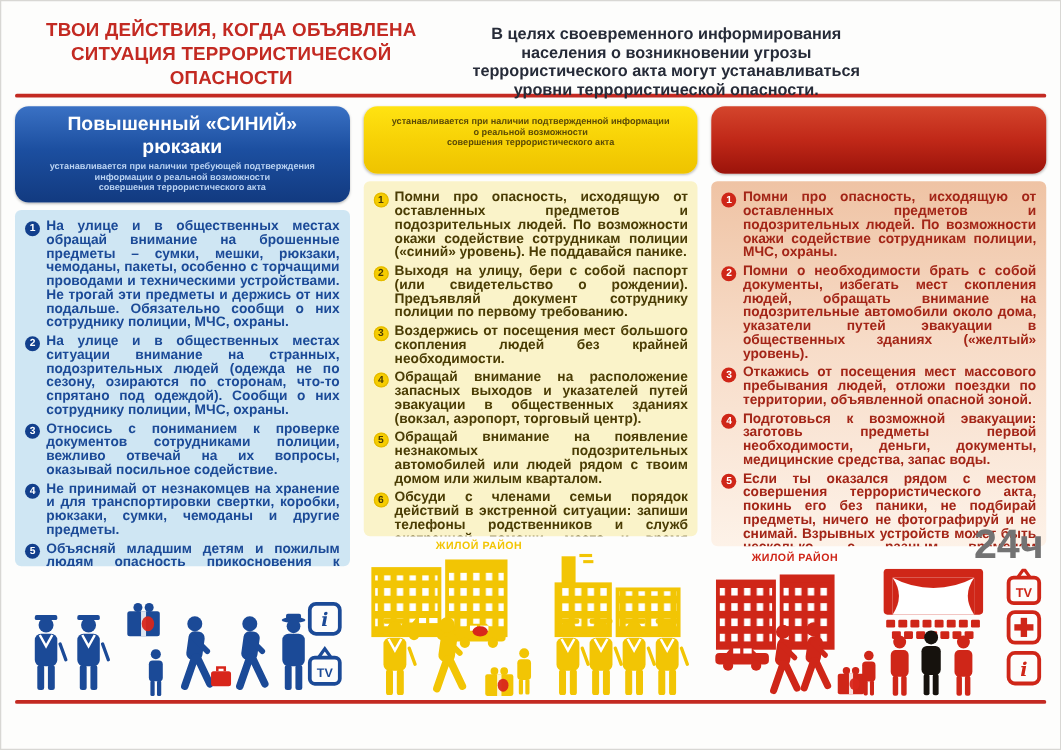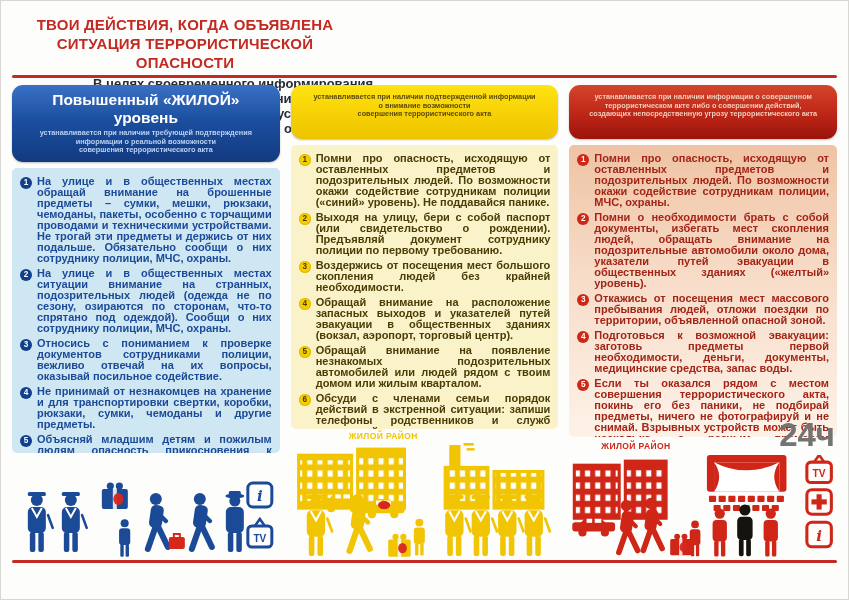--- a/index.html
+++ b/index.html
@@ -10,21 +10,21 @@
     font-family:"Liberation Sans", sans-serif;
     position:relative;
     overflow:hidden;
   }
   .poster {
     position:absolute; inset:0;
     background:#fdfdfc;
     border:1px solid #d8d7d4;
   }
   
-  .hdr { display:flex; padding:14px 48px 0 34px; height:72px;flex-direction:column; }
+  .hdr { display:flex; padding:14px 48px 0 34px; height:72px; }
   .hdr-title {
     width:300px; text-align:center;
     color:#c32a22; font-weight:bold; font-size:15px; line-height:19px;
     white-space:pre-line; letter-spacing:.2px;
   }
   .hdr-intro {
     width:360px; margin-left:18px; padding-top:4px; text-align:center;
     color:#262b38; font-weight:bold; font-size:13px; line-height:15px;
     white-space:pre-line;
   }
@@ -154,21 +154,21 @@
 населения о возникновении угрозы
 террористического акта могут устанавливаться
 уровни террористической опасности.</div>
   </div>
   <div class="rule"></div>
 
   <div class="cols">
 
     <div class="col blue">
       <div class="col-head">
-        <h2>Повышенный «ЖИЛОЙ» уровень</h2>
+        <h2>Повышенный «СИНИЙ» рюкзаки</h2>
         <div class="sub">устанавливается при наличии требующей подтверждения
 информации о реальной возможности
 совершения террористического акта</div>
       </div>
       <div class="col-body">
         <div class="item">
           <span class="badge">1</span>
           <p>На улице и в общественных местах обращай внимание на брошенные предметы – сумки, мешки, рюкзаки, чемоданы, пакеты, особенно с торчащими проводами и техническими устройствами. Не трогай эти предметы и держись от них подальше. Обязательно сообщи о них сотруднику полиции, МЧС, охраны.</p>
         </div>
         <div class="item">
@@ -215,21 +215,21 @@
             <rect y="7" width="24" height="21" rx="4" fill="none" stroke="#1b4a97" stroke-width="3"></rect>
             <text x="12" y="22.5" text-anchor="middle" font-size="10" font-weight="bold" fill="#1b4a97">TV</text>
           </g>
         </svg>
       </div>
     </div>
 
     <div class="col yellow">
       <div class="col-head">
         <div class="sub">устанавливается при наличии подтвержденной информации
-о внимание возможности
+о реальной возможности
 совершения террористического акта</div>
       </div>
       <div class="col-body">
         <div class="item">
           <span class="badge">1</span>
           <p>Помни про опасность, исходящую от оставленных предметов и подозрительных людей. По возможности окажи содействие сотрудникам полиции («синий» уровень). Не поддавайся панике.</p>
         </div>
         <div class="item">
           <span class="badge">2</span>
           <p>Выходя на улицу, бери с собой паспорт (или свидетельство о рождении). Предъявляй документ сотруднику полиции по первому требованию.</p>
@@ -285,23 +285,20 @@
           <use href="#sym-officer" x="146" y="50" fill="#f2c504"></use>
           <use href="#sym-officer" x="172" y="50" fill="#f2c504"></use>
           <use href="#sym-officer" x="198" y="50" fill="#f2c504"></use>
           <use href="#sym-officer" x="224" y="50" fill="#f2c504"></use>
         </svg>
       </div>
     </div>
 
     <div class="col red">
       <div class="col-head">
-        <div class="sub">устанавливается при наличии информации о совершенном
-террористическом акте либо о совершении действий,
-создающих непосредственную угрозу террористического акта</div>
       </div>
       <div class="col-body">
         <div class="item">
           <span class="badge">1</span>
           <p>Помни про опасность, исходящую от оставленных предметов и подозрительных людей. По возможности окажи содействие сотрудникам полиции, МЧС, охраны.</p>
         </div>
         <div class="item">
           <span class="badge">2</span>
           <p>Помни о необходимости брать с собой документы, избегать мест скопления людей, обращать внимание на подозрительные автомобили около дома, указатели путей эвакуации в общественных зданиях («желтый» уровень).</p>
         </div>

